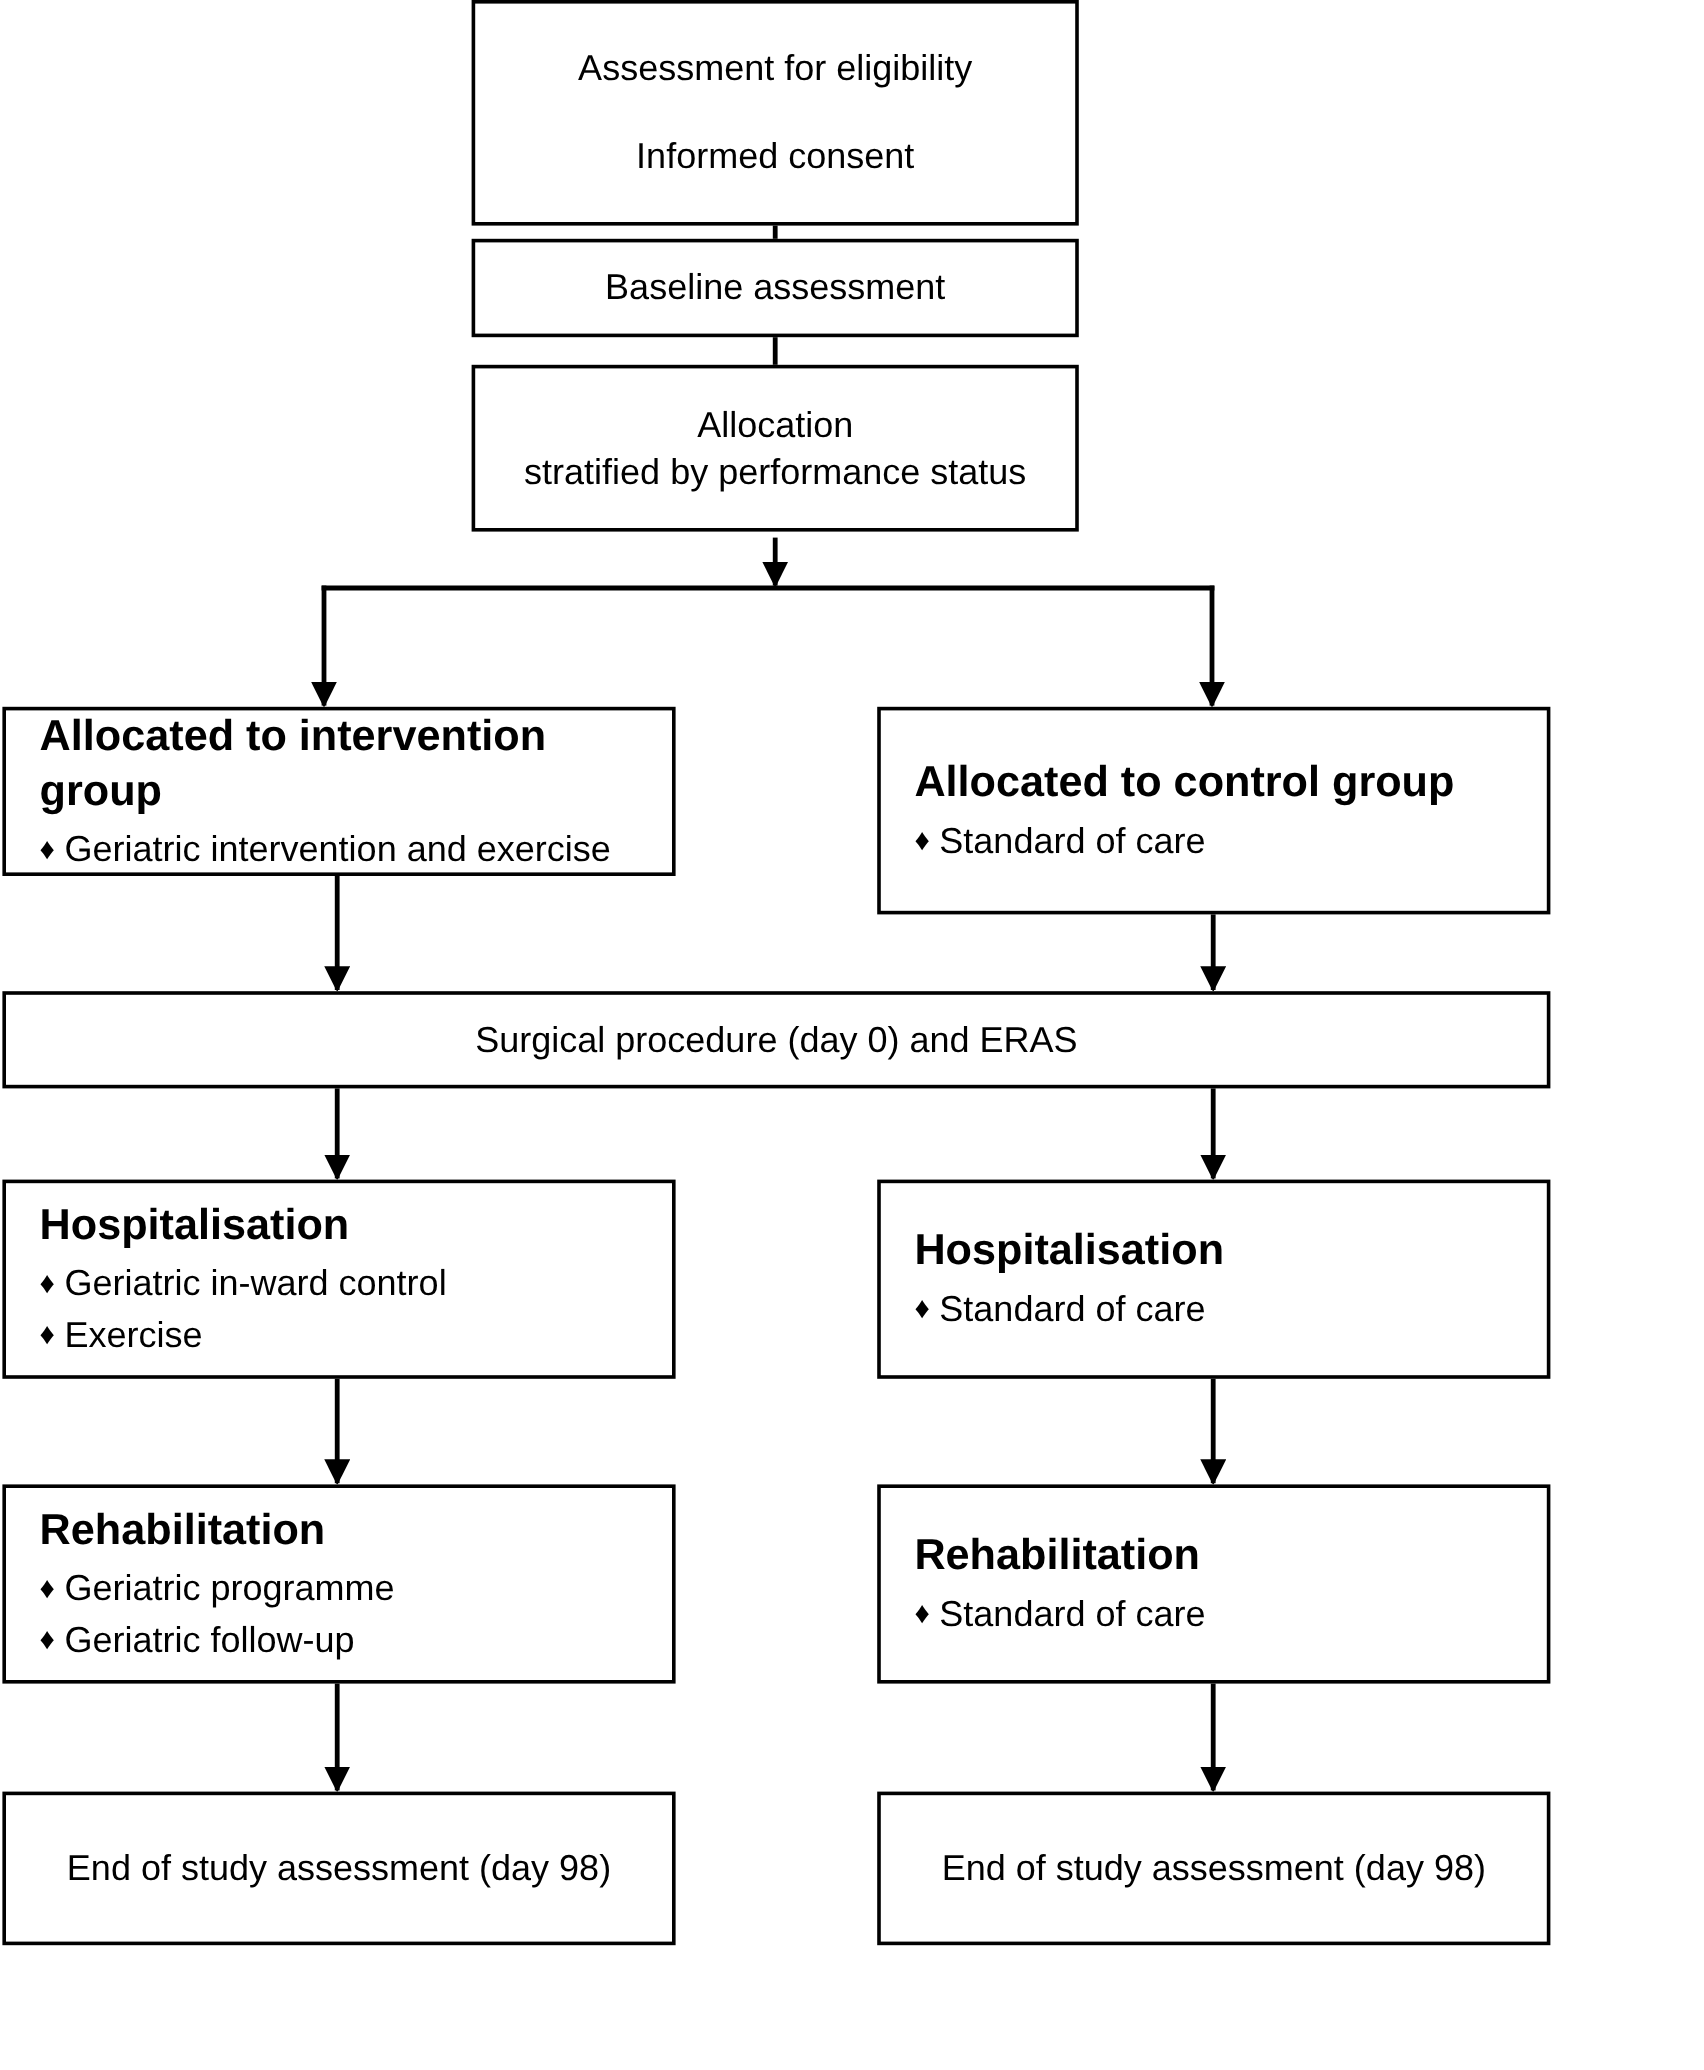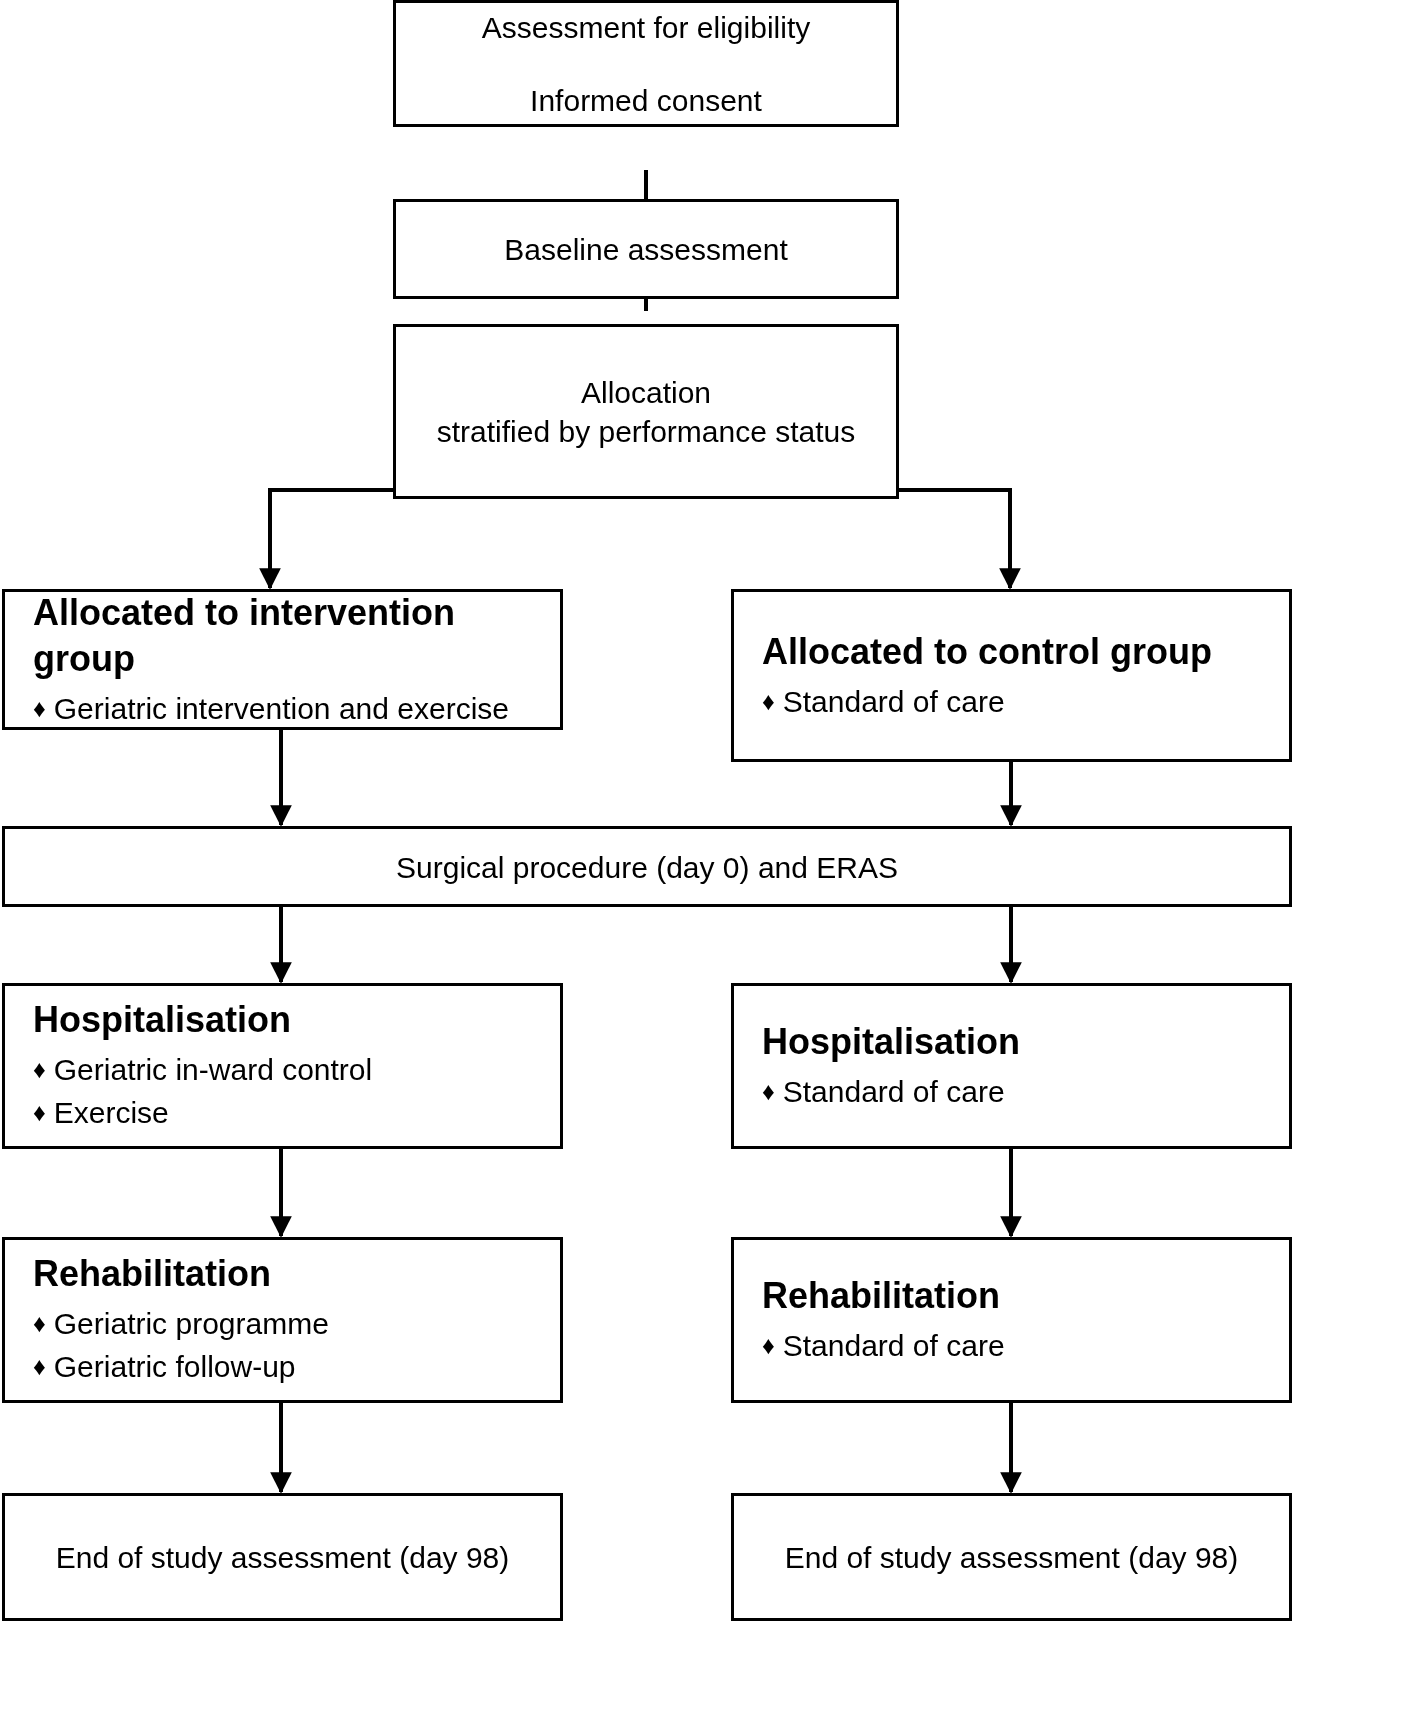--- a/index.html
+++ b/index.html
@@ -109,35 +109,35 @@
     <line x1="281" y1="1147" x2="1281" y2="1147" stroke="none" stroke-width="0"></line>
     <line x1="281" y1="1147" x2="281" y2="1236" stroke="#000000" stroke-width="4" marker-end="url(#arrow)"></line>
 
     <line x1="1011" y1="1147" x2="1011" y2="1236" stroke="#000000" stroke-width="4" marker-end="url(#arrow)"></line>
 
     <line x1="281" y1="1401" x2="281" y2="1492" stroke="#000000" stroke-width="4" marker-end="url(#arrow)"></line>
 
     <line x1="1011" y1="1401" x2="1011" y2="1492" stroke="#000000" stroke-width="4" marker-end="url(#arrow)"></line>
   </svg>
 
-  <div class="node" style="left:393px; top:0px; width:506px; height:127px;">
+  <div class="node" style="left:393px; top:0px; width:506px; height:188px;">
     <div class="node-inner center-text">
       <span class="line">Assessment for eligibility</span>
       <span class="gap-line"></span>
       <span class="line">Informed consent</span>
     </div>
   </div>
 
-  <div class="node" style="left:393px; top:199px; width:506px; height:100px;">
+  <div class="node" style="left:393px; top:199px; width:506px; height:82px;">
     <div class="node-inner center-text">
       <span class="line">Baseline assessment</span>
     </div>
   </div>
 
-  <div class="node" style="left:393px; top:324px; width:506px; height:175px;">
+  <div class="node" style="left:393px; top:304px; width:506px; height:139px;">
     <div class="node-inner center-text">
       <span class="line">Allocation</span>
       <span class="line">stratified by performance status</span>
     </div>
   </div>
 
   <div class="node" style="left:2px; top:589px; width:561px; height:141px;">
     <div class="node-inner grp">
       <span class="title">Allocated to intervention group</span>
       <span class="bullet">

